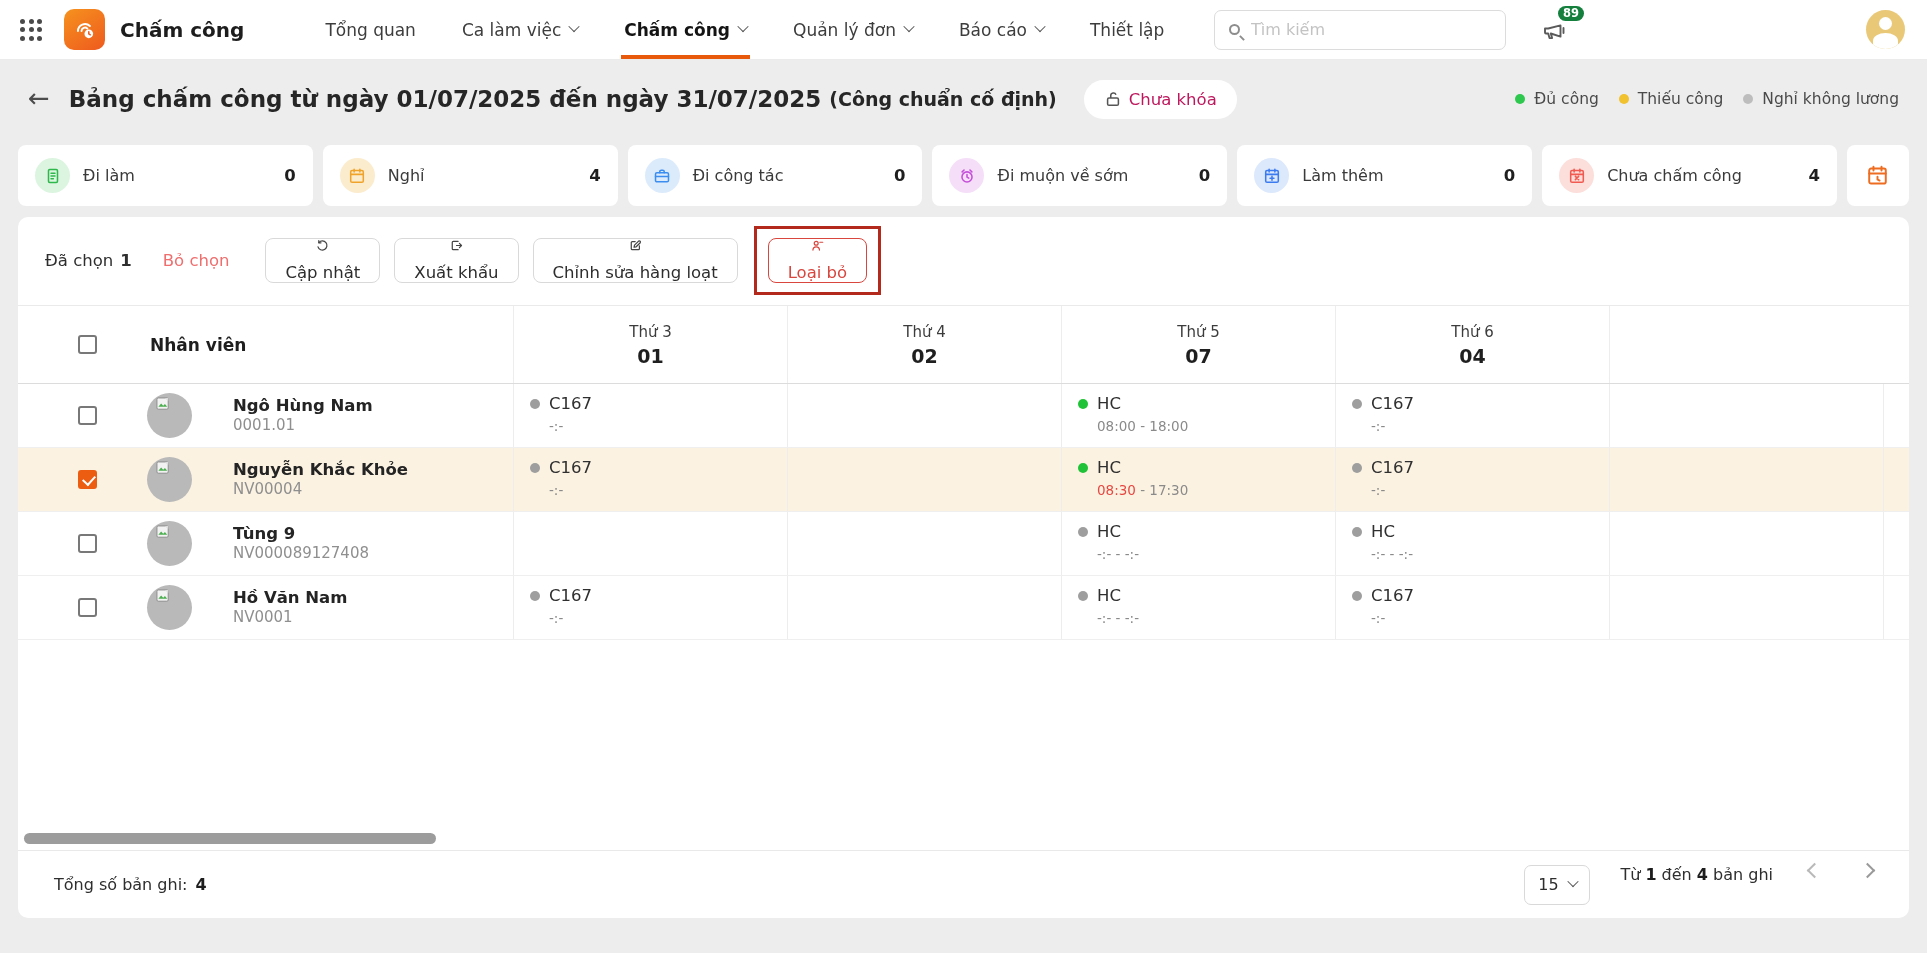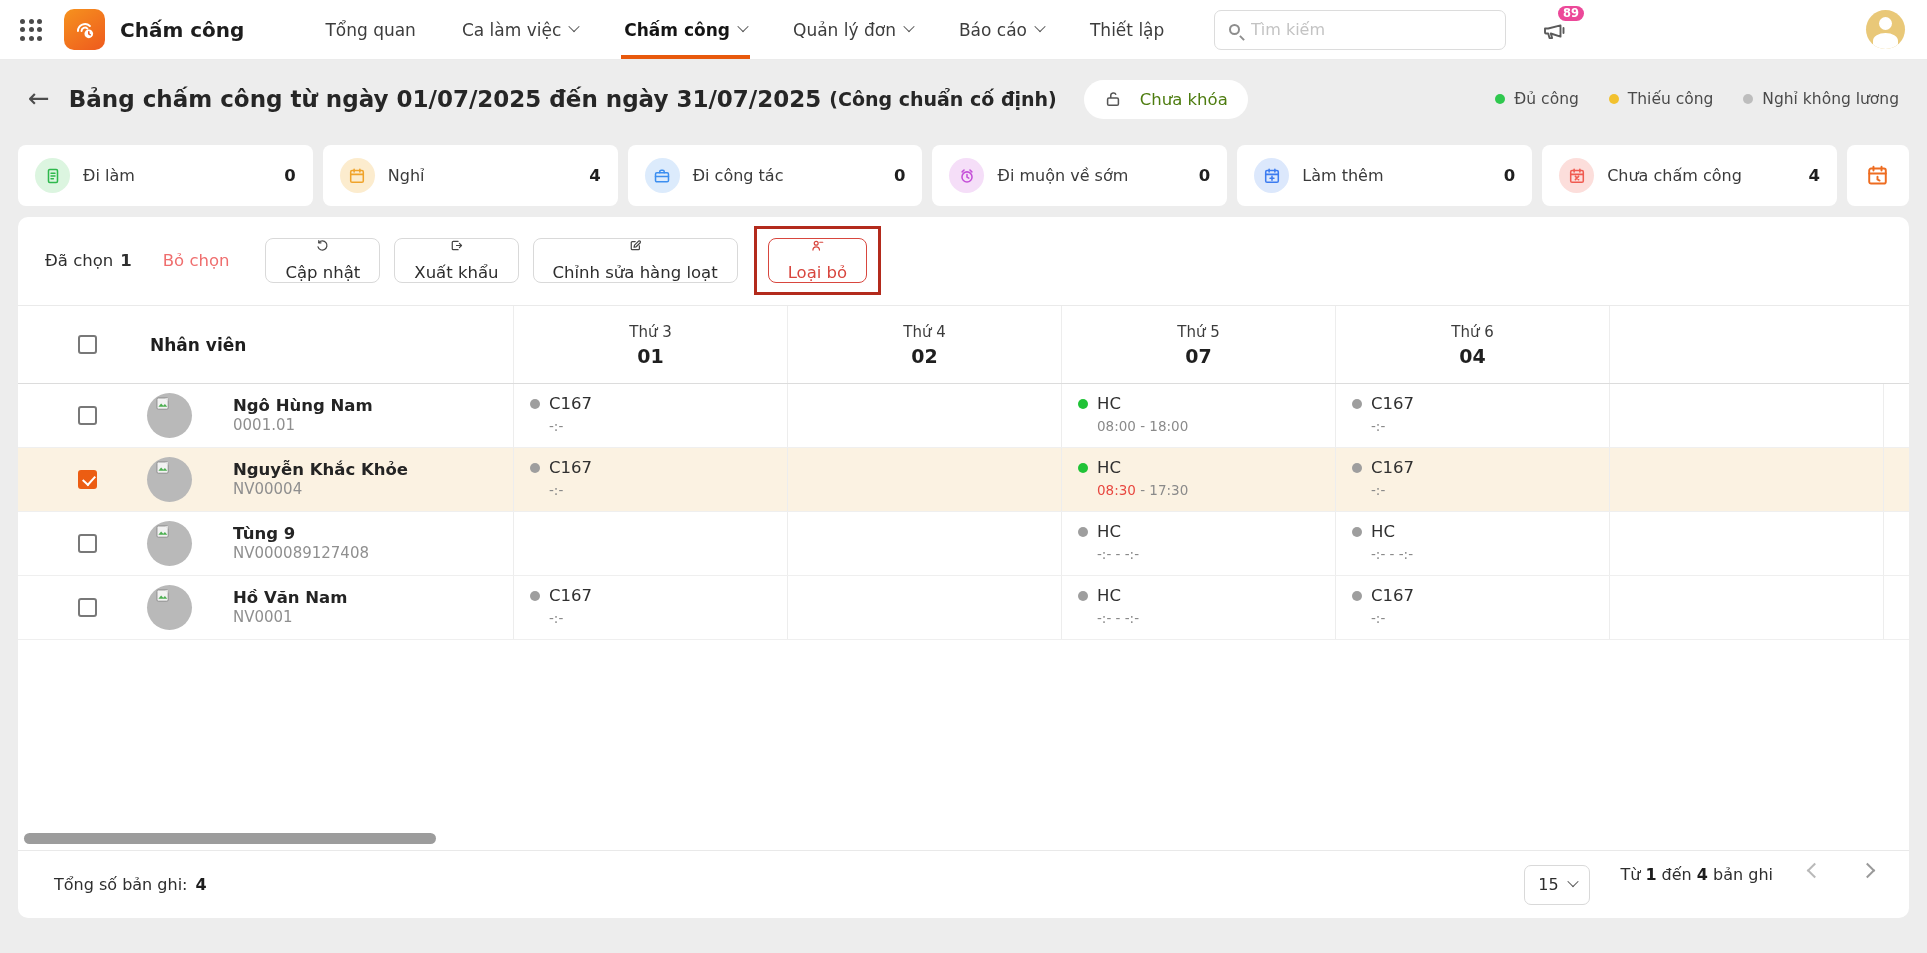--- a/index.html
+++ b/index.html
@@ -18,31 +18,31 @@
   .nav-item { display:flex; align-items:center; gap:9px; padding:0 23px; font-size:17px; color:#3d3d3d; cursor:pointer; position:relative; }
   .nav-item.active { font-weight:bold; color:#141414; }
   .nav-item.active::after { content:""; position:absolute; left:20px; right:20px; bottom:0; height:4px; background:#e8590c; }
   .chev { width:8px; height:8px; border-right:1.8px solid #555; border-bottom:1.8px solid #555; transform:rotate(45deg) translate(-1px,-1px); margin-top:-3px; }
   .search-box { margin-left:auto; align-self:center; width:292px; height:40px; border:1.5px solid #dcdcdc; border-radius:7px; display:flex; align-items:center; padding:0 14px; gap:11px; background:#fff; }
   .search-box input { border:none; outline:none; font-size:16px; width:100%; font-family:inherit; color:#444; }
   .search-box input::placeholder { color:#c3c3c3; }
   .mag { width:11px; height:11px; border:2px solid #8d8d8d; border-radius:50%; position:relative; flex:none; }
   .mag::after { content:""; position:absolute; width:2px; height:6px; background:#8d8d8d; left:10px; top:9px; transform:rotate(-45deg); }
   .notif { align-self:center; margin-left:32px; position:relative; cursor:pointer; width:34px; height:34px; display:flex; align-items:center; justify-content:center; }
-  .badge { position:absolute; top:-7px; right:-12px; background:#ec4899; color:#fff; font-size:11.5px; font-weight:bold; border-radius:10px; padding:2px 5px; line-height:1; }
+  .badge { position:absolute; top:-7px; right:-12px; background:#15803d; color:#fff; font-size:11.5px; font-weight:bold; border-radius:10px; padding:2px 5px; line-height:1; }
   .avatar { align-self:center; margin-left:294px; width:39px; height:39px; border-radius:50%; background:#e9c878; position:relative; overflow:hidden; cursor:pointer; flex:none; }
   .avatar::before { content:""; position:absolute; width:13px; height:13px; border-radius:50%; background:#fff; left:13px; top:7px; }
   .avatar::after { content:""; position:absolute; width:25px; height:16px; border-radius:50% 50% 0 0; background:#fff; left:7px; top:23px; }
   
   .page-header { height:78px; display:flex; align-items:center; padding:0 28px; }
   .back { font-size:26px; color:#4c4c4c; cursor:pointer; line-height:1; margin-top:-3px; }
   .page-title { font-size:23px; font-weight:bold; color:#262626; margin-left:19px; }
   .page-subtitle { font-size:19px; font-weight:bold; color:#262626; margin-left:8px; }
-  .lock-pill { margin-left:27px; background:#fff; border-radius:22px; padding:10px 20px; display:flex; align-items:center; gap:18px; font-size:16.5px; color:#4d7c0f; cursor:pointer; }
-  .legend { margin-left:auto; display:flex; align-items:center; gap:30px; }
+  .lock-pill { margin-left:27px; background:#fff; border-radius:22px; padding:10px 20px; display:flex; align-items:center; gap:7px; font-size:16.5px; color:#be185d; cursor:pointer; }
+  .legend { margin-left:auto; display:flex; align-items:center; gap:20px; }
   .legend-item { display:flex; align-items:center; gap:9px; font-size:15.5px; color:#4a4a4a; }
   .dot { width:10px; height:10px; border-radius:50%; flex:none; }
   
   .cards { display:flex; gap:10px; margin:7px 18px 0 18px; height:61px; }
   .card { flex:1; background:#fff; border-radius:8px; display:flex; align-items:center; padding:0 17px; gap:13px; cursor:pointer; }
   .card-icon { width:35px; height:35px; border-radius:50%; display:flex; align-items:center; justify-content:center; flex:none; }
   .card-label { font-size:16px; color:#3a3a3a; }
   .card-count { margin-left:auto; font-size:16.5px; font-weight:bold; color:#1f1f1f; }
   .card.cal-only { flex:none; width:62px; justify-content:center; padding:0; }
   

